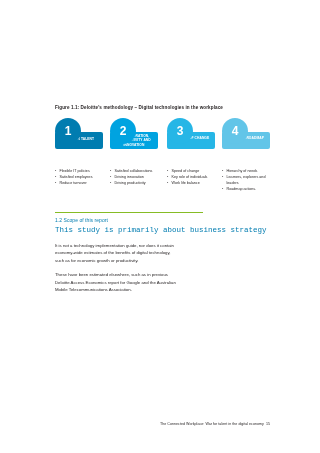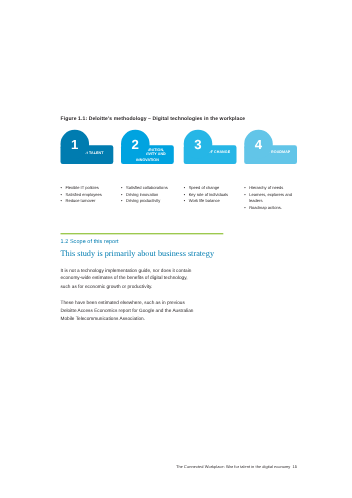--- a/index.html
+++ b/index.html
@@ -142,21 +142,21 @@
     margin: 0 0 4px 0;
     width: 148px;
   }
   .sec-num {
     font-size: 5px;
     color: #007cb0;
     margin-bottom: 3px;
     letter-spacing: 0.01em;
   }
   .sec-title {
-    font-family: Liberation Serif, serif;
+    font-family: Liberation Mono, monospace;
     font-size: 7.5px;
     color: #007cb0;
     line-height: 1.28;
     margin-bottom: 7px;
     font-weight: normal;
   }
   .body-p {
     font-size: 4.3px;
     line-height: 1.72;
     color: #231f20;

